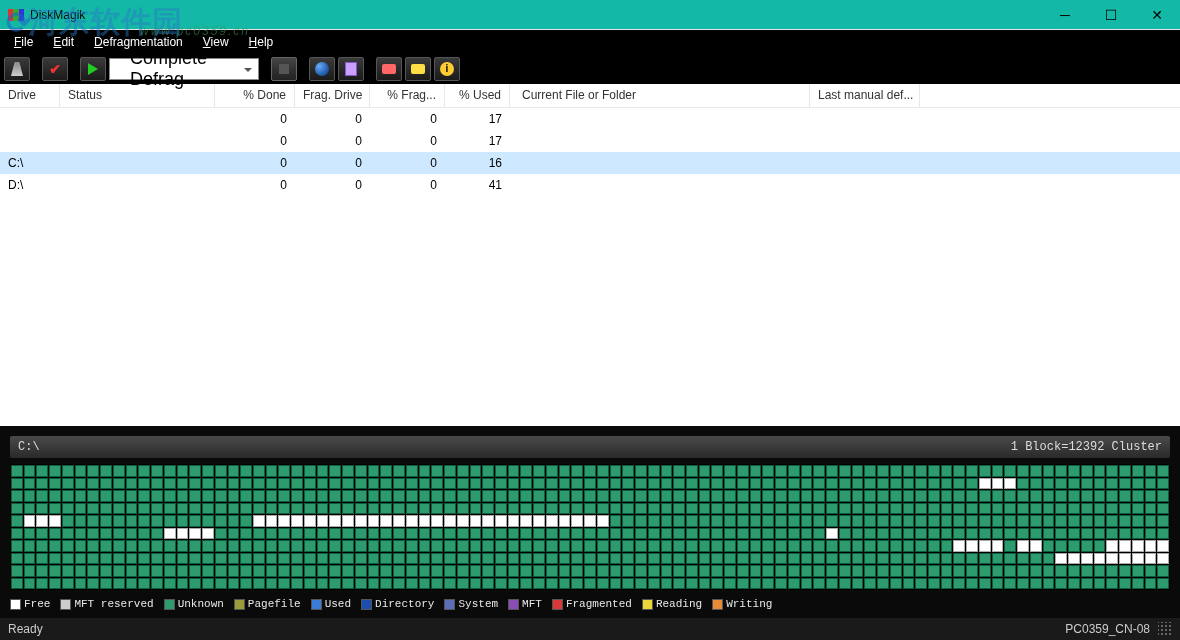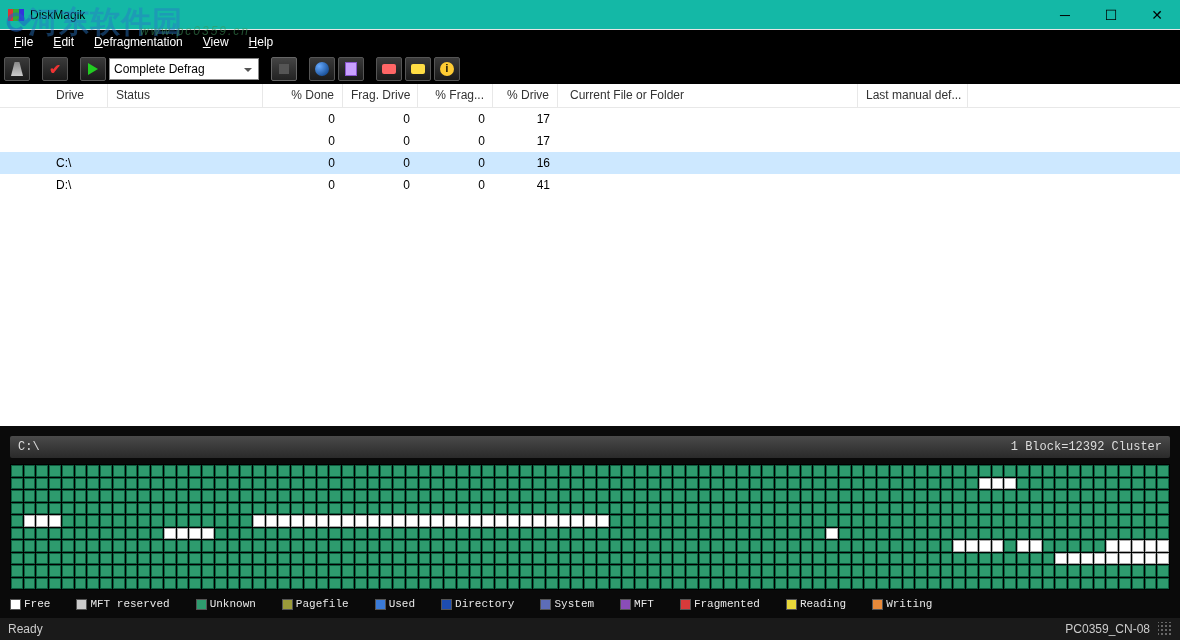--- a/index.html
+++ b/index.html
@@ -10,55 +10,55 @@
 .watermark { position: absolute; left: 6px; top: 2px; font-size: 30px; font-weight: bold; color: rgba(40,120,200,.45); letter-spacing: 1px; pointer-events: none; z-index: 50; display: flex; align-items: center; }
 .watermark2 { position: absolute; left: 140px; top: 24px; font-size: 12px; color: rgba(60,150,90,.55); pointer-events: none; z-index: 50; letter-spacing: 2px; font-style: italic; }
 .winbtns { margin-left: auto; display: flex; }
 .winbtn { width: 46px; height: 30px; display: flex; align-items: center; justify-content: center; font-size: 14px; font-family: "Segoe MDL2 Assets", sans-serif; cursor: default; }
 .menubar { height: 24px; background: #000; color: #fff; display: flex; align-items: center; padding: 0 4px; }
 .menuitem { padding: 0 10px; height: 24px; line-height: 24px; cursor: default; }
 .menuitem u { text-decoration: underline; }
 .toolbar { height: 30px; background: #000; display: flex; align-items: center; padding: 2px 4px; gap: 3px; }
 .tbtn { height: 24px; min-width: 26px; border: 1px solid #555; background: linear-gradient(#3a3a3a,#1a1a1a); border-radius: 2px; display: flex; align-items: center; justify-content: center; cursor: default; }
 .tsep { width: 6px; }
-.combo { height: 22px; width: 150px; background: #fff; border: 1px solid #888; display: flex; align-items: center; padding: 0 4px; font-size: 12px; position: relative; }
+.combo { height: 22px; width: 150px; background: #fff; border: 1px solid #888; display: flex; align-items: center; padding: 0 20px; font-size: 18px; position: relative; }
 .combo::after { content: ""; position: absolute; right: 6px; top: 9px; border: 4px solid transparent; border-top-color: #555; }
 .tbtn.stop { background: linear-gradient(#444,#222); border-color: #666; }
 .tbtn .sq { width: 10px; height: 10px; background: #555; }
 .i-brush { width: 12px; height: 14px; background: linear-gradient(#888,#ccc); clip-path: polygon(30% 0,70% 0,100% 100%,0 100%); }
 .i-check { color: #e33; font-weight: bold; font-size: 14px; }
 .i-play { width: 0; height: 0; border-left: 10px solid #2c2; border-top: 6px solid transparent; border-bottom: 6px solid transparent; }
 .i-globe { width: 14px; height: 14px; border-radius: 50%; background: radial-gradient(circle at 30% 30%, #6af, #037); }
 .i-page { width: 12px; height: 14px; background: #c9a0ff; border: 1px solid #85c; }
 .i-red { width: 14px; height: 10px; background: #f66; border-radius: 2px; }
 .i-ylw { width: 14px; height: 10px; background: #fd4; border-radius: 2px; }
 .i-info { width: 14px; height: 14px; border-radius: 50%; background: #fc3; color: #000; font-weight: bold; font-size: 10px; text-align: center; line-height: 14px; }
 .table { flex: 0 0 auto; background: #fff; }
 .thead { display: flex; height: 24px; border-bottom: 1px solid #e8e8e8; }
 .th { padding: 4px 8px; border-right: 1px solid #e8e8e8; color: #333; white-space: nowrap; overflow: hidden; }
 .tbody { }
 .tr { display: flex; height: 22px; align-items: center; }
 .tr.sel { background: #cde8ff; }
 .td { padding: 2px 8px; white-space: nowrap; overflow: hidden; }
-.c-drive { width: 60px; margin-left: 48px; }
+.c-drive { width: 60px; }
 .c-status { width: 155px; }
 .c-done { width: 80px; text-align: right; }
 .c-frag { width: 75px; text-align: right; }
 .c-fragp { width: 75px; text-align: right; }
 .c-free { width: 65px; text-align: right; }
 .c-file { width: 300px; padding-left: 12px; }
 .c-last { width: 110px; }
 .whitespace { flex: 1; background: #fff; }
 .mapwrap { background: #0a0a0a; padding: 10px 10px 8px 10px; }
 .maphdr { height: 22px; background: linear-gradient(#4a4a4a,#2a2a2a); border-radius: 2px; display: flex; align-items: center; padding: 0 8px; color: #ddd; font-family: "Courier New", monospace; font-size: 12px; }
 .maphdr .right { margin-left: auto; }
 .grid { margin-top: 6px; display: grid; grid-template-columns: repeat(91, 1fr); gap: 1px; background: #000; padding: 1px; }
 .cell { height: 11.5px; background: #2e9b6e; border: 1px solid #0d5d3e; }
 .cell.f { background: #fff; border-color: #aaa; }
-.legend { display: flex; gap: 26px; color: #e8e8e8; font-family: "Courier New", monospace; font-size: 11px; margin-top: 8px; flex-wrap: wrap; align-items: center; }
+.legend { display: flex; gap: 10px; color: #e8e8e8; font-family: "Courier New", monospace; font-size: 11px; margin-top: 8px; flex-wrap: wrap; align-items: center; }
 .lg { display: flex; align-items: center; gap: 3px; }
 .lgbox { width: 11px; height: 11px; border: 1px solid #555; }
 .statusbar { height: 22px; background: #1a1a1a; color: #ccc; display: flex; align-items: center; padding: 0 8px; font-size: 12px; }
 .statusbar .sr { margin-left: auto; display: flex; align-items: flex-start; gap: 8px; }
 .grip { width: 14px; height: 14px; background-image: radial-gradient(#666 1px, transparent 1px); background-size: 4px 4px; background-position: 2px 2px; }
 </style>
 </head>
 <body>
 
 <div class="watermark">
@@ -123,21 +123,21 @@
     </div>
 </div>
 
 <div class="table">
   <div class="thead">
     <div class="th c-drive">Drive</div>
     <div class="th c-status">Status</div>
     <div class="th c-done">% Done</div>
     <div class="th c-frag">Frag. Drive</div>
     <div class="th c-fragp">% Frag...</div>
-    <div class="th c-free">% Drive</div>
+    <div class="th c-free">% Used</div>
     <div class="th c-file">Current File or Folder</div>
     <div class="th c-last">Last manual def...</div>
   </div>
   <div class="tbody" id="tbody">
       <div class="tr">
         <div class="td c-drive"></div>
         <div class="td c-status"></div>
         <div class="td c-done">0</div>
         <div class="td c-frag">0</div>
         <div class="td c-fragp">0</div>

